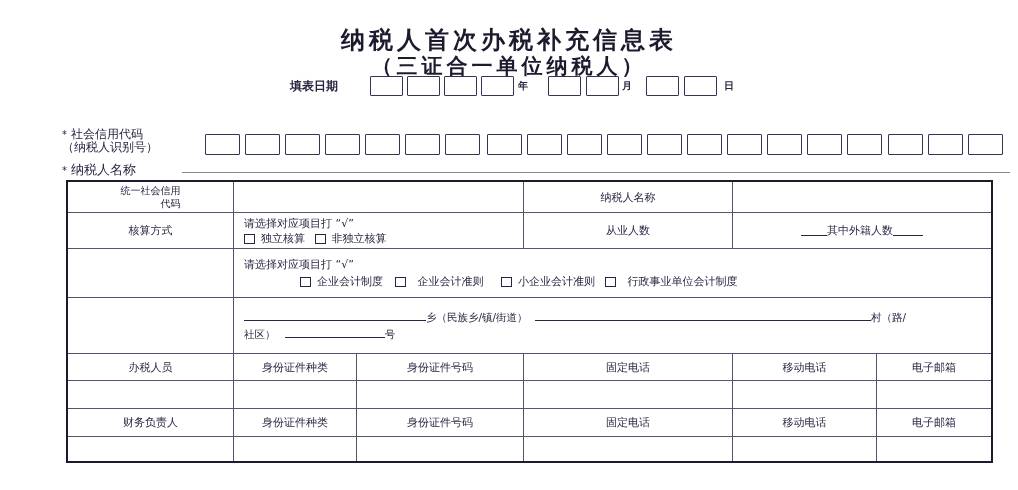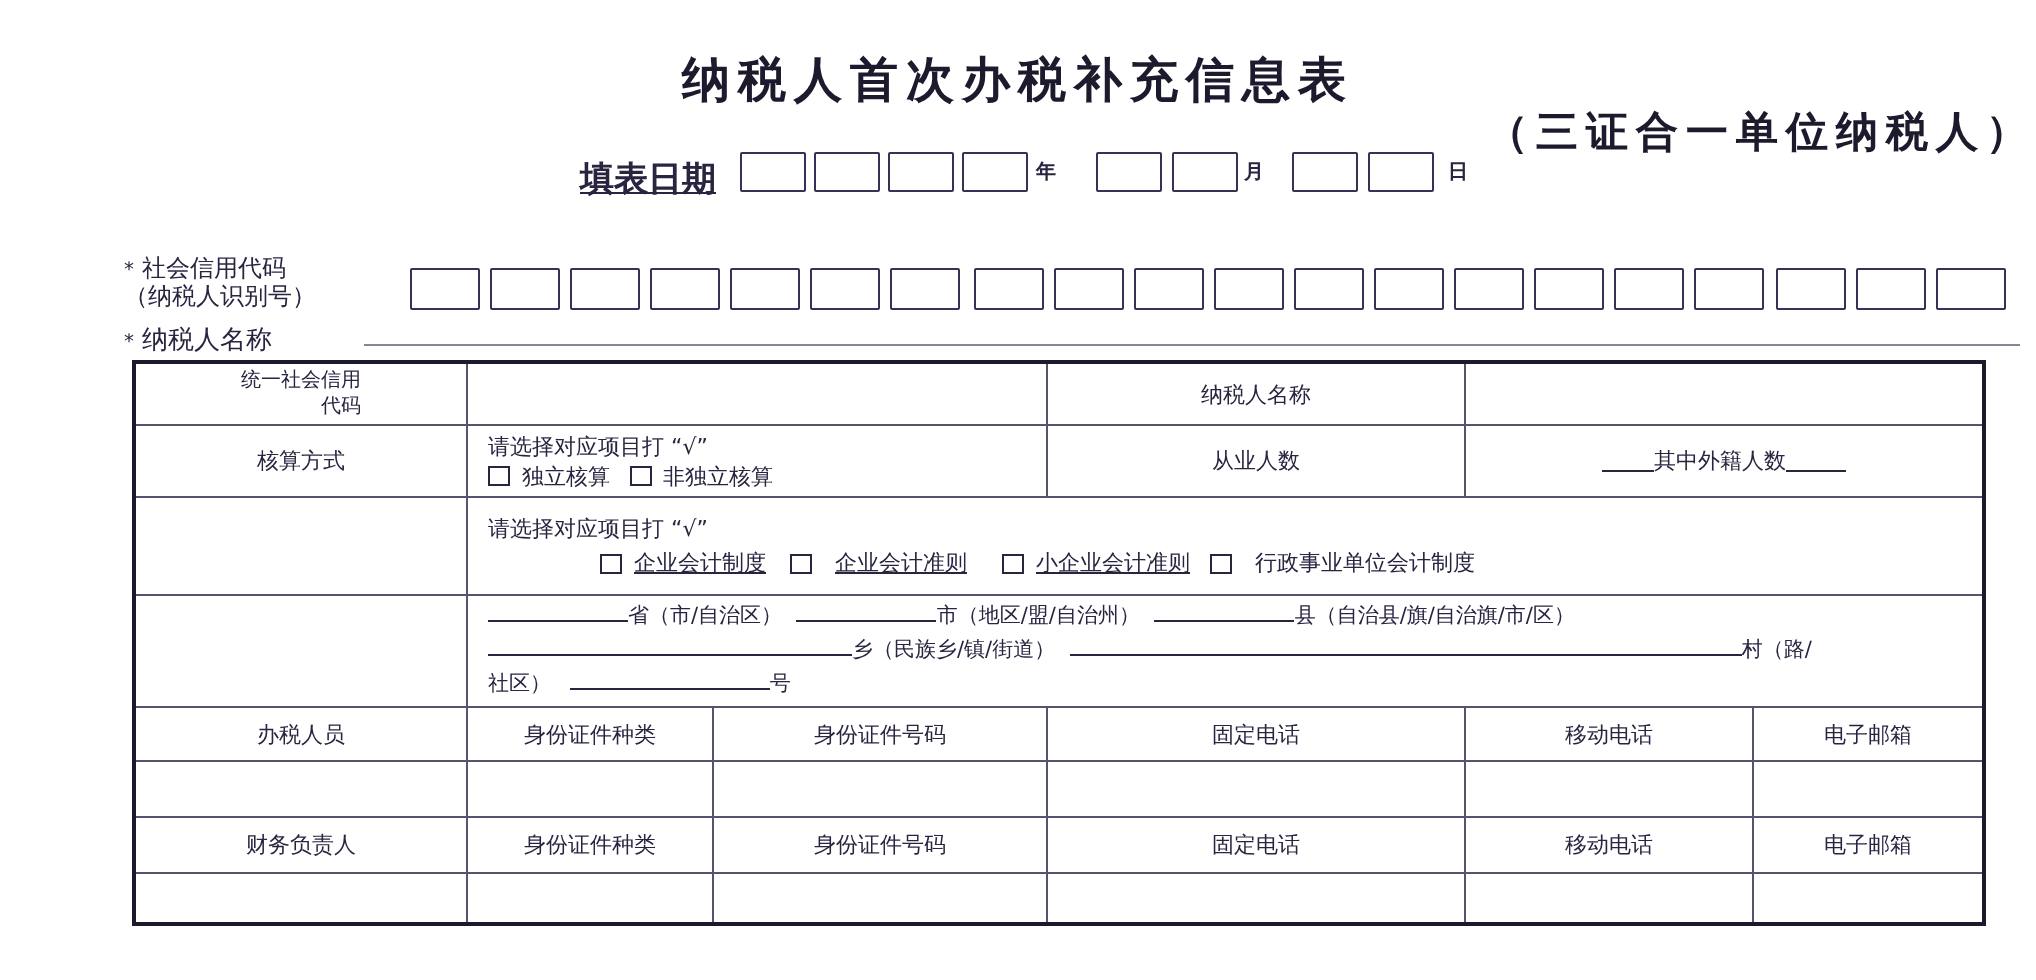--- a/index.html
+++ b/index.html
@@ -8,25 +8,25 @@
     background: #ffffff; position: relative;
     font-family: "DejaVu Sans", sans-serif; color: #2a2440;
   }
   .abs { position: absolute; }
   .title {
     left: 0; width: 1018px; top: 24px; text-align: center;
     font-family: "DejaVu Serif", serif; font-size: 24px; font-weight: bold;
     letter-spacing: 4px; color: #1e1a2e;
   }
   .subtitle {
-    left: 0; width: 1018px; top: 52px; text-align: right;
+    left: 0; width: 1018px; top: 52px; text-align: center;
     font-family: "DejaVu Serif", serif; font-size: 21px; font-weight: bold;
     letter-spacing: 4px; color: #1e1a2e;
   }
-  .date-label { left: 290px; top: 78px; font-size: 17px; font-weight: bold; text-decoration: underline; }
+  .date-label { left: 290px; top: 78px; font-size: 12px; font-weight: bold; }
   .dbox {
     position: absolute; top: 76px; width: 33px; height: 20px;
     border: 1.5px solid #3a2f55; border-radius: 1px; box-sizing: border-box;
     background: #fff;
   }
   .dunit { position: absolute; top: 79px; font-size: 10px; font-weight: bold; }
   .code-label { left: 62px; top: 128px; font-size: 12px; line-height: 13px; color: #2a2440; }
   .cbox {
     position: absolute; top: 134px; width: 35px; height: 21px;
     border: 1.5px solid #3a2f55; border-radius: 1px; box-sizing: border-box;
@@ -42,21 +42,21 @@
   .vl { position: absolute; width: 0; border-left: 1.5px solid #5a5170; }
   .cell {
     position: absolute; display: flex; align-items: center; justify-content: center;
     font-size: 11px; text-align: center; box-sizing: border-box; line-height: 15px;
   }
   .cell-left { justify-content: flex-start; text-align: right; padding-left: 10px; }
   .chk {
     display: inline-block; width: 9px; height: 8px; border: 1.2px solid #2a2440;
     vertical-align: middle; margin: 0 6px 0 0;
   }
-  .ul { text-decoration: underline; }
+  .ul { }
   .blank { display: inline-block; border-bottom: 1px solid #2a2440; height: 10px; vertical-align: baseline; }
   .bullet { font-size: 10px; margin-right: 4px; }
 </style>
 </head>
 <body>
 
 <div class="abs title">纳税人首次办税补充信息表</div>
 <div class="abs subtitle">（三证合一单位纳税人）</div>
 
 <div class="abs date-label">填表日期</div>
@@ -155,25 +155,20 @@
     <div style="padding-left:56px; margin-top:2px;">
       <span class="chk"></span><span class="ul" style="margin-right:4px;">企业会计制度</span>
       <span class="chk" style="margin-left:4px;"></span><span class="ul" style="margin-right:14px; margin-left:6px;">企业会计准则</span>
       <span class="chk"></span><span class="ul" style="margin-right:4px;">小企业会计准则</span>
       <span class="chk" style="margin-left:2px;"></span><span style="margin-left:6px;">行政事业单位会计制度</span>
     </div>
   </div>
 
   <div class="cell cell-left" style="left:166px; top:116px; width:757px; height:55px; flex-direction:column; align-items:flex-start; justify-content:center; font-size:10.5px; line-height:17px;">
     <div>
-      <span class="blank" style="width:70px;"></span><span>省（市/自治区）</span>
-      <span class="blank" style="width:70px; margin-left:4px;"></span><span>市（地区/盟/自治州）</span>
-      <span class="blank" style="width:70px; margin-left:4px;"></span><span>县（自治县/旗/自治旗/市/区）</span>
-    </div>
-    <div>
       <span class="blank" style="width:182px;"></span><span>乡（民族乡/镇/街道）</span>
       <span class="blank" style="width:336px; margin-left:4px;"></span><span>村（路/</span>
     </div>
     <div>
       <span>社区）</span>
       <span class="blank" style="width:100px; margin-left:6px;"></span><span>号</span>
     </div>
   </div>
 
   <div class="cell" style="left:0; top:172px; width:165px; height:26px;">办税人员</div>

